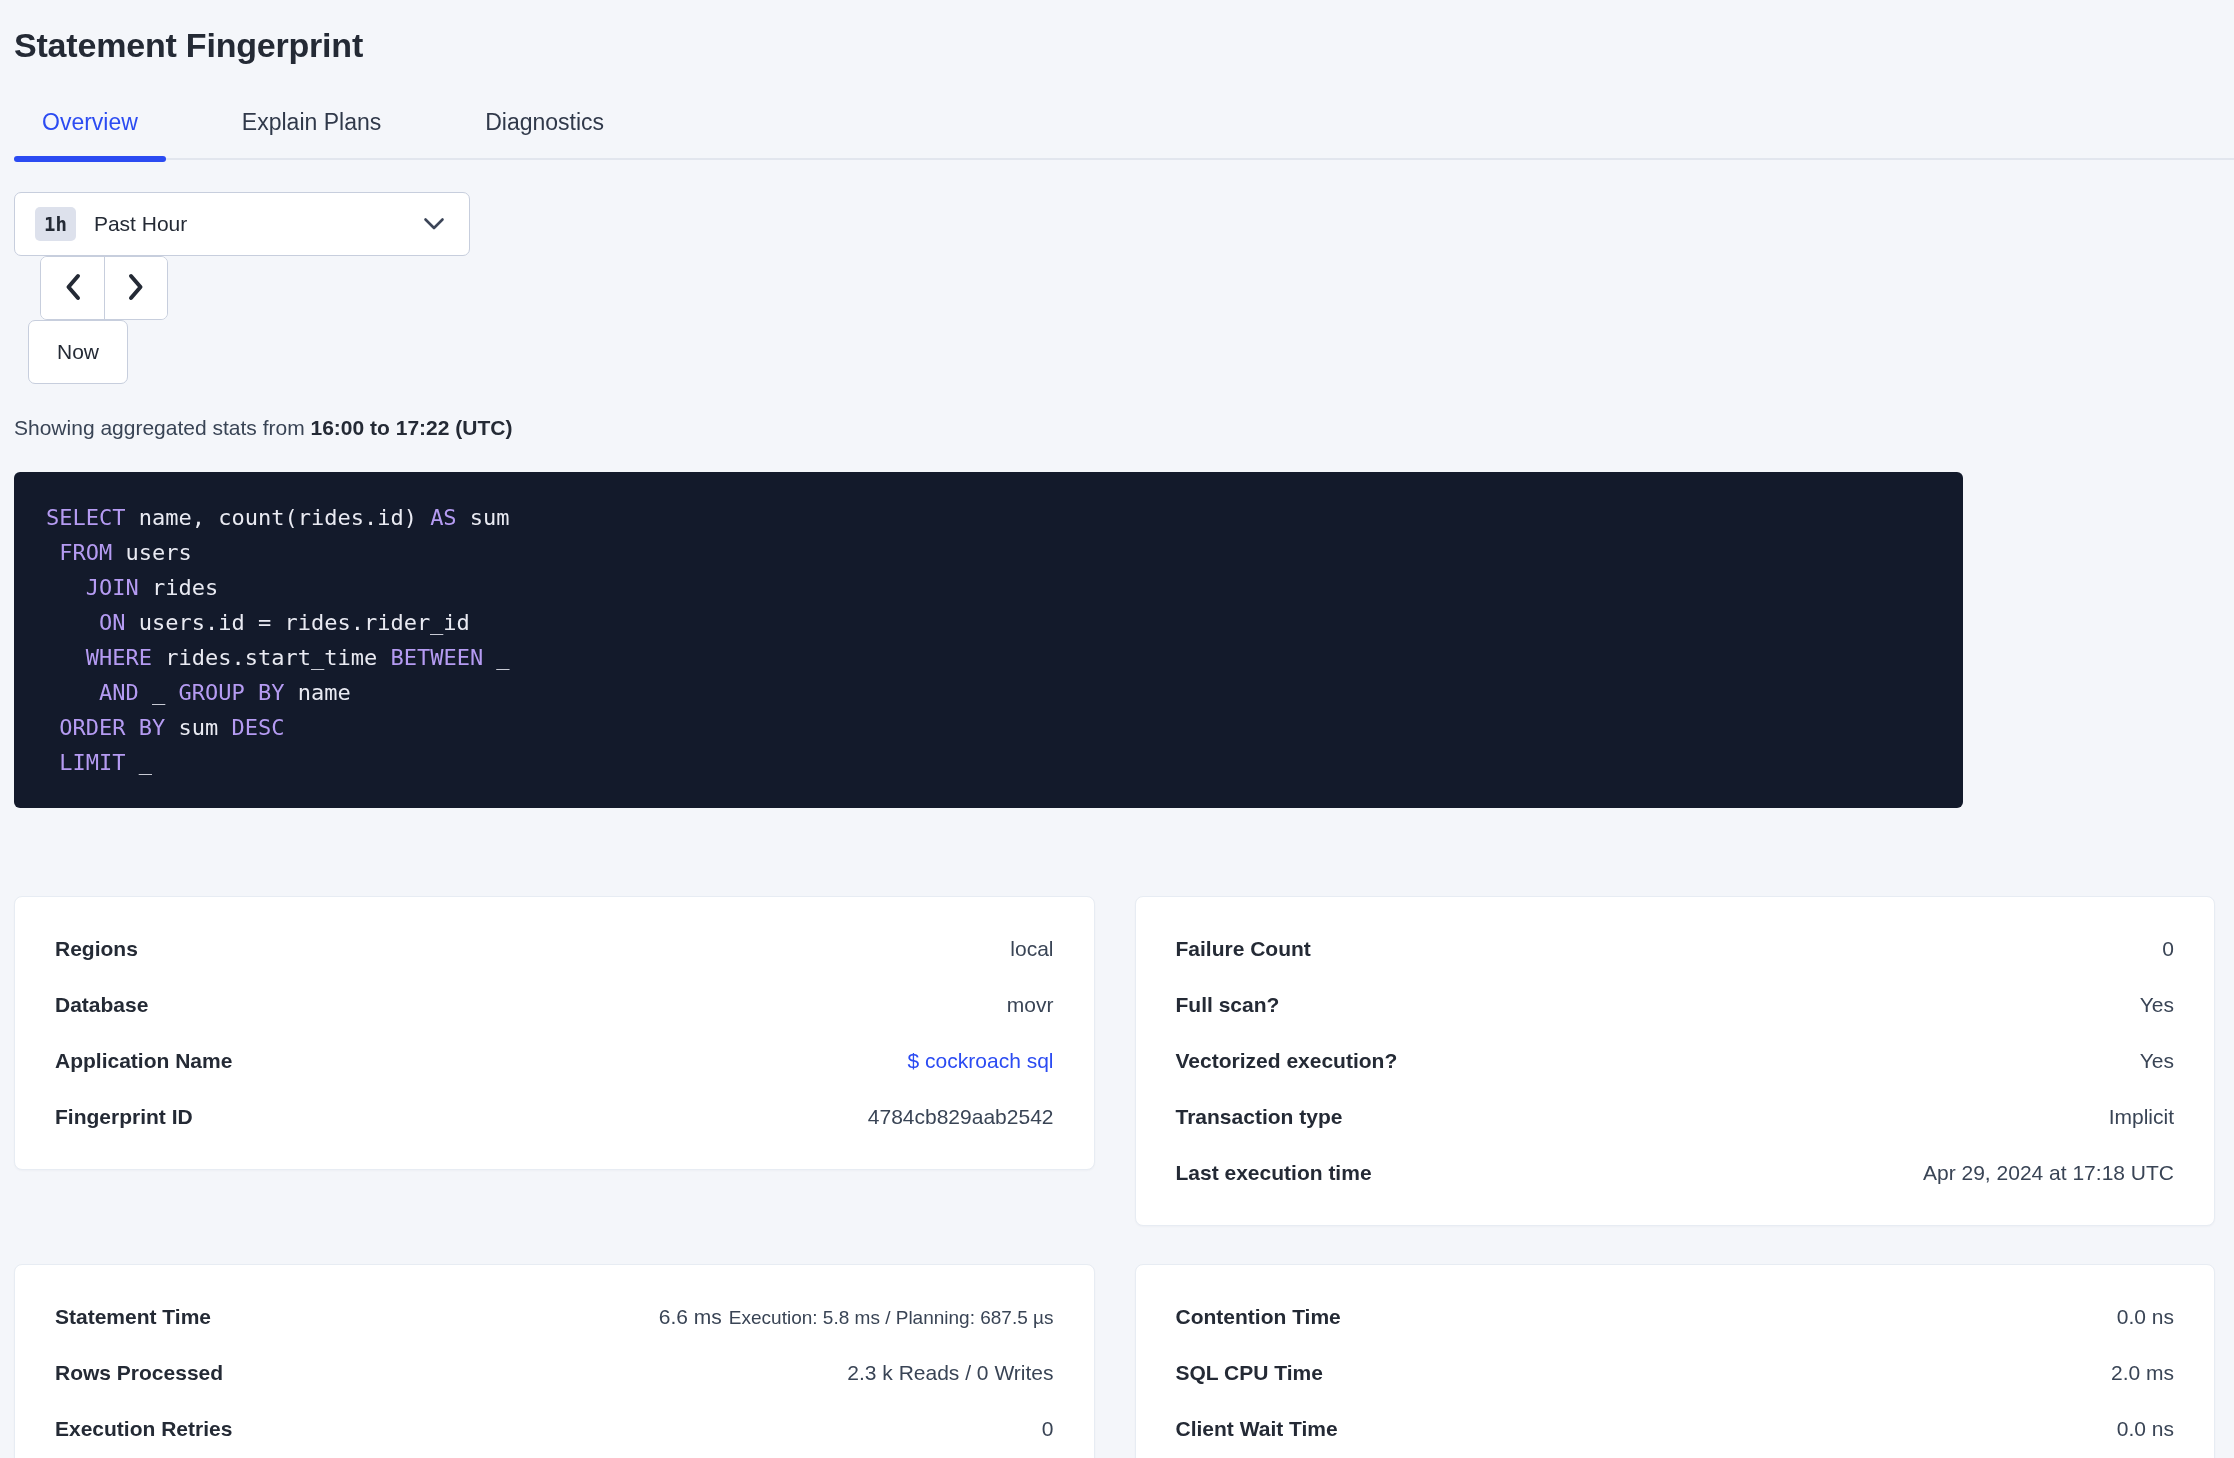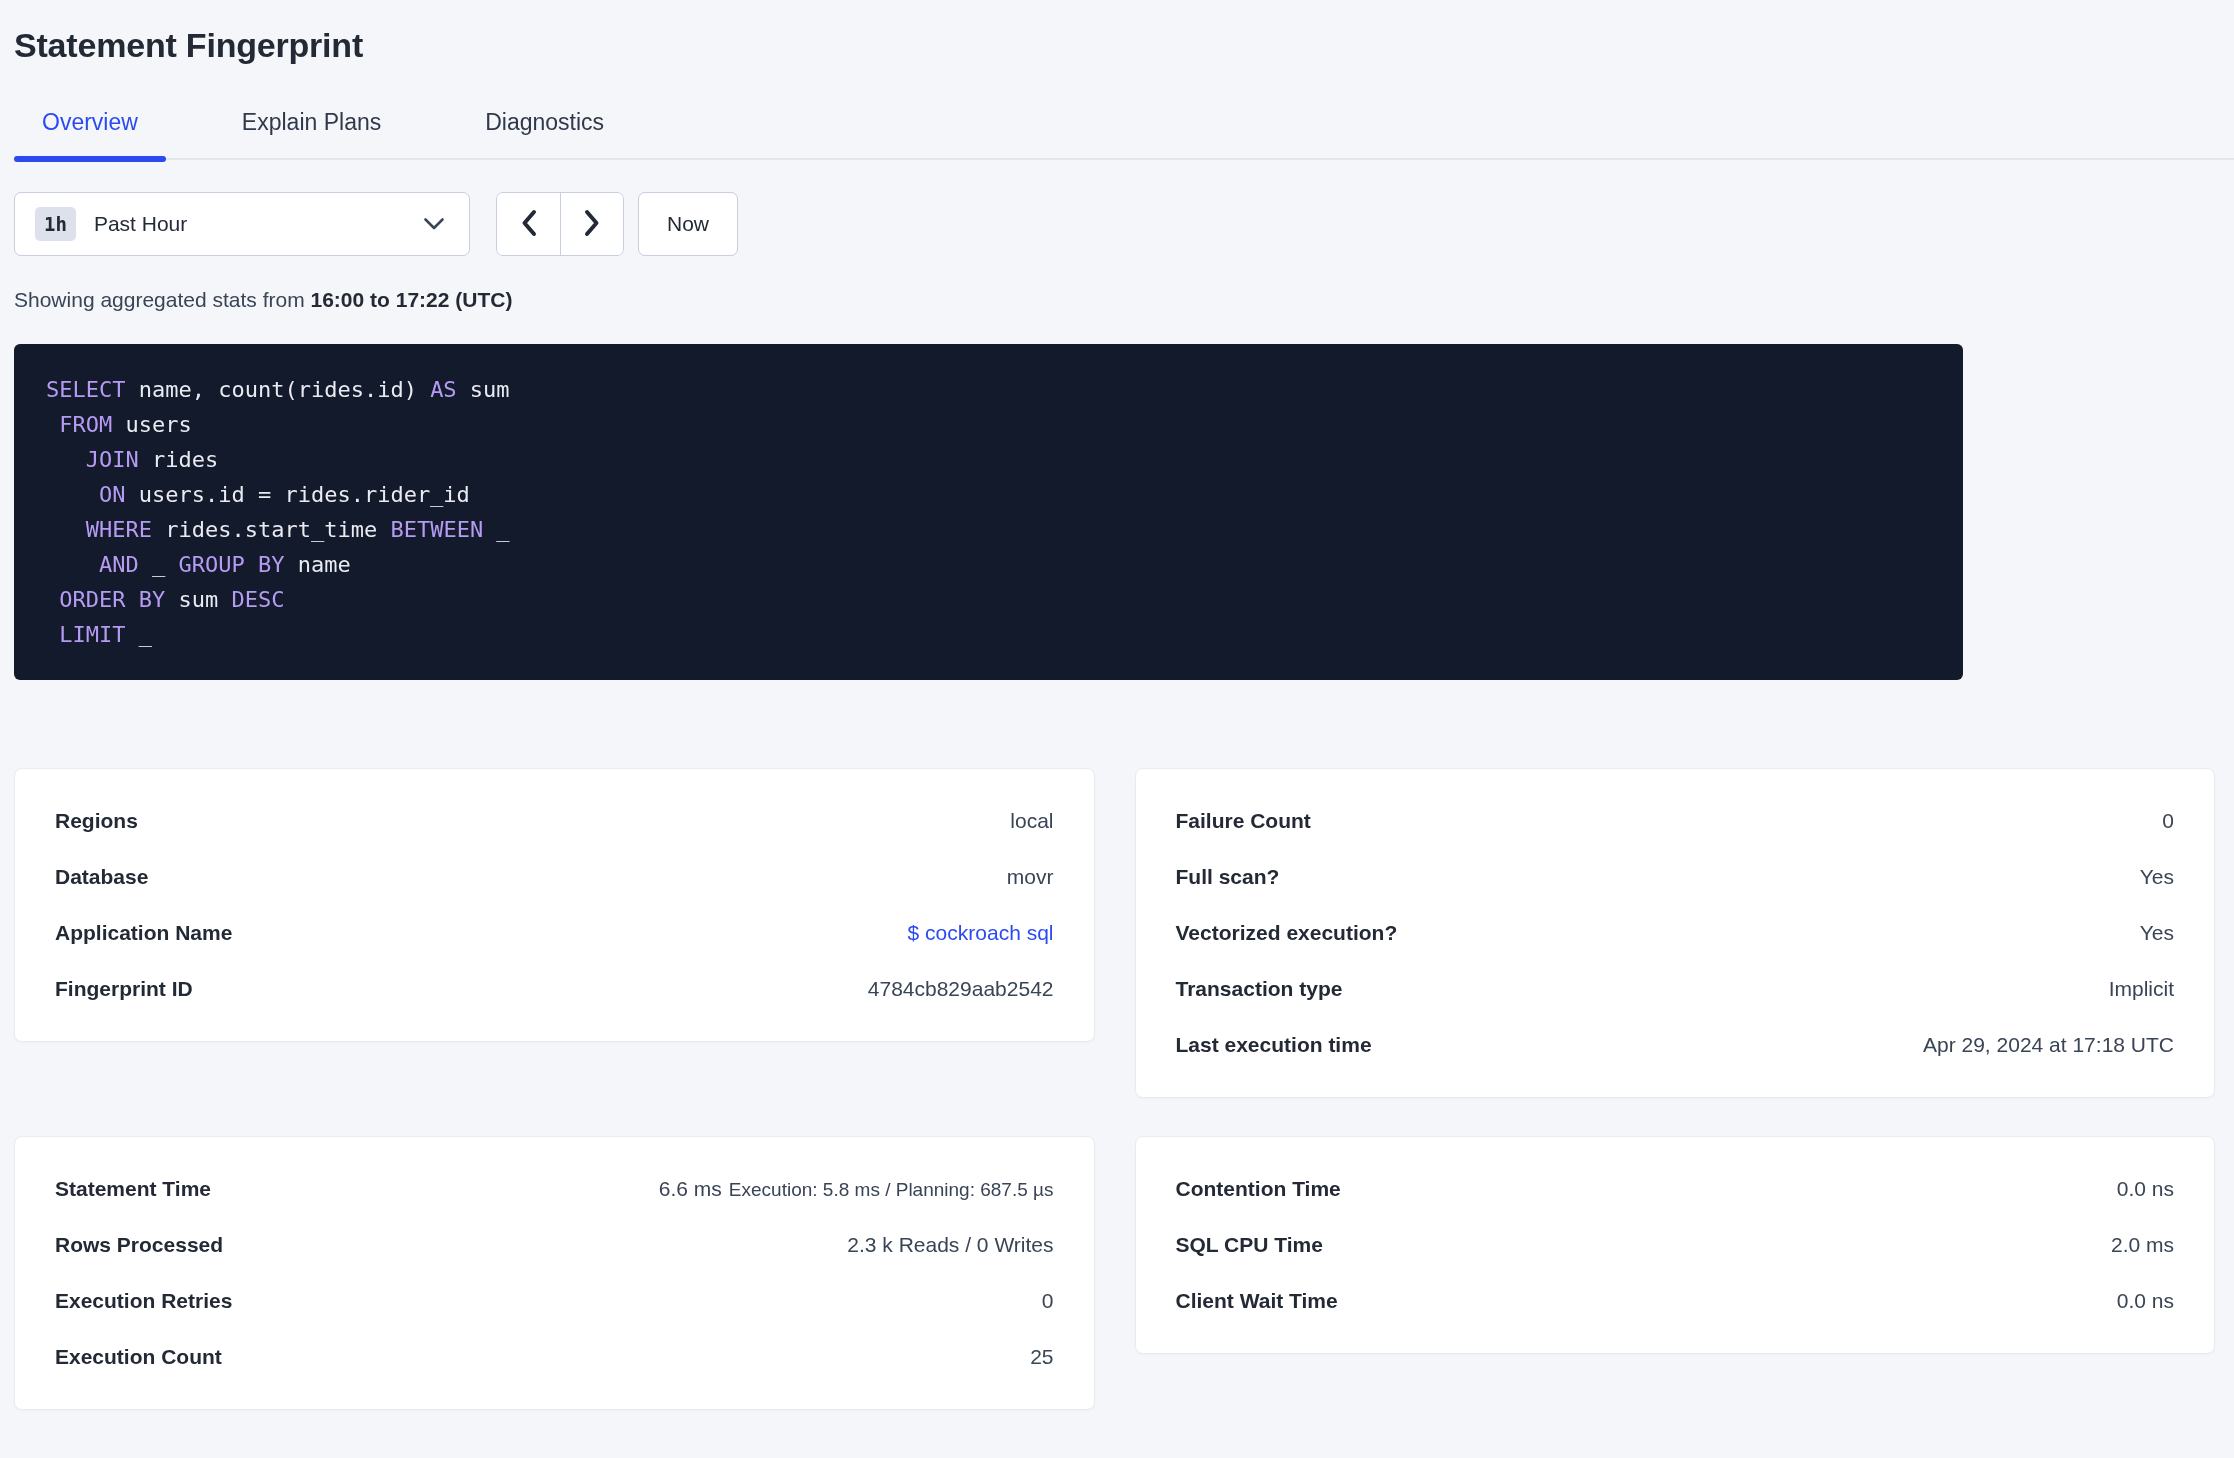--- a/index.html
+++ b/index.html
@@ -28,21 +28,21 @@
     cursor:pointer; background:none; border:none;
     font-family:inherit;
   }
   .tab.active { color:#2b4bf2; }
   .tab.active::after {
     content:""; position:absolute; left:0; right:0; bottom:-4px;
     height:6px; border-radius:3px; background:#2b4bf2;
   }
 
   
-  .toolbar { display:flex; align-items:flex-start; margin-top:32px; }
+  .toolbar { display:flex; align-items:flex-start; margin-top:32px;flex-direction:column; }
   .range-select {
     display:flex; align-items:center;
     width:456px; height:64px; padding:0 24px 0 20px;
     background:#fff; border:1px solid #c7cedd; border-radius:7px;
     cursor:pointer; font-family:inherit;
   }
   .range-badge {
     font-family:"DejaVu Sans Mono", monospace;
     font-size:19px; font-weight:700; color:#242a35;
     background:#dde1ec; border-radius:5px; padding:6px 9px;

